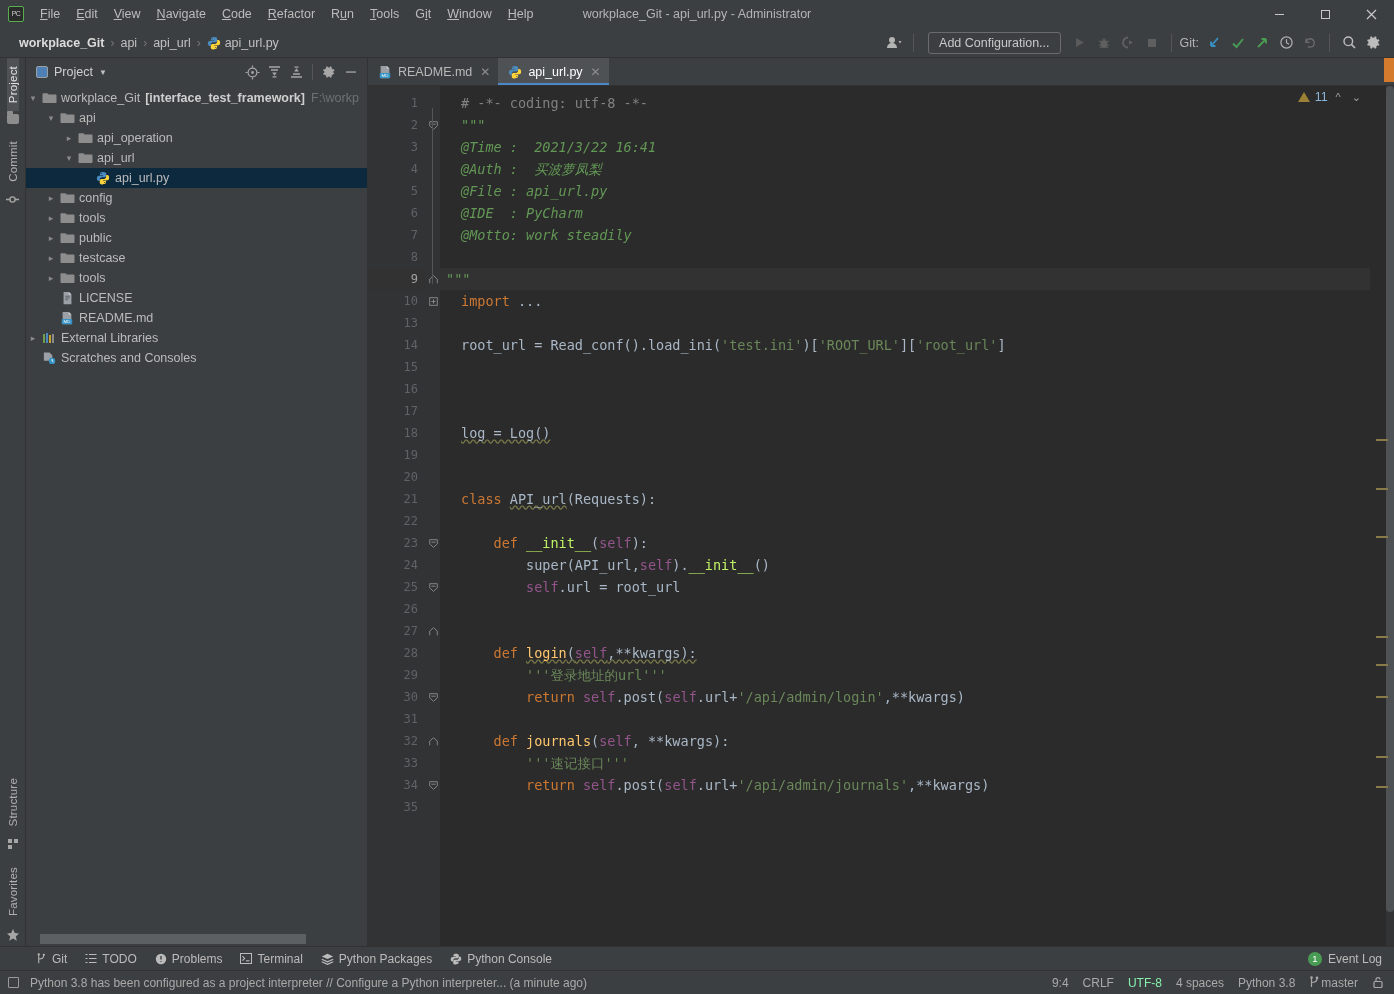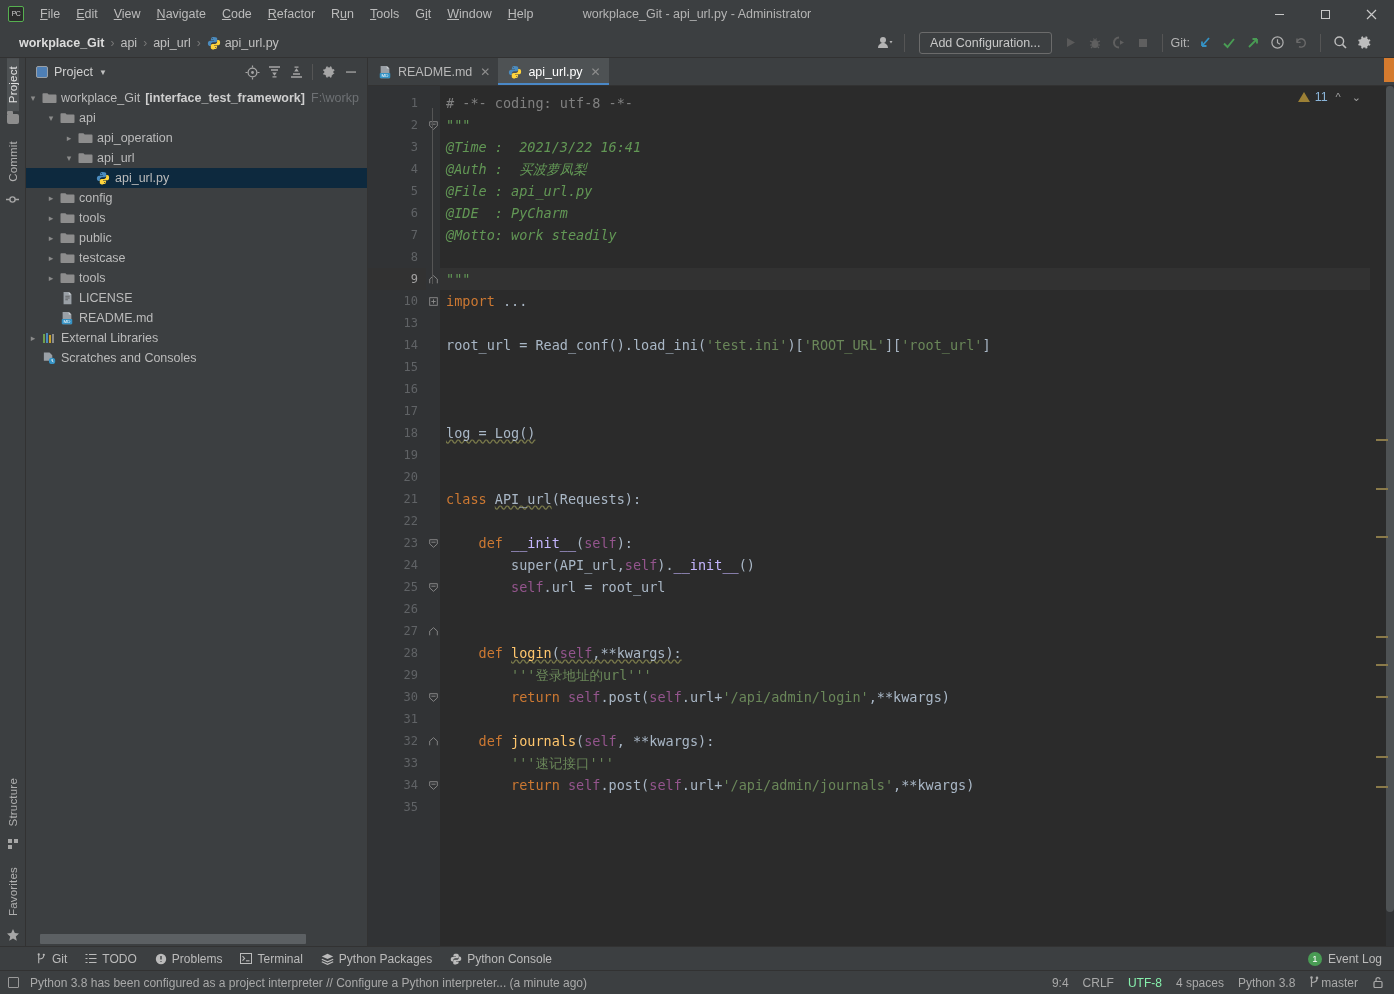--- a/index.html
+++ b/index.html
@@ -43,21 +43,21 @@
   
   .navbar {
     height: 30px; flex: 0 0 30px; background: #3c3f41; display: flex; align-items: center;
     border-bottom: 1px solid #323232; padding-left: 14px;
   }
   .crumbs { display: flex; align-items: center; gap: 0; }
   .crumb { padding: 2px 5px; font-size: 12.5px; color: #c0c0c0; white-space: nowrap; }
   .crumb.bold { font-weight: bold; color: #dcdcdc; }
   .crumb-sep { color: #777; font-size: 12px; padding: 0 1px; }
   .crumb .pyico { margin-right: 4px; }
-  .toolbar-right { margin-left: auto; display: flex; align-items: center; padding-right: 19px; gap: 2px; }
+  .toolbar-right { margin-left: auto; display: flex; align-items: center; padding-right: 10px; gap: 2px; }
   .tb-ico { width: 22px; height: 22px; display:flex; align-items:center; justify-content:center; color:#a9a9a9; }
   .tb-sep { width: 1px; height: 18px; background: #555; margin: 0 6px; }
   .config-btn {
     height: 22px; border: 1px solid #6b6b6b; border-radius: 3px; padding: 0 10px;
     display: flex; align-items: center; color: #c8c8c8; font-size: 12.5px; background: transparent;
     margin: 0 6px;
   }
   .git-label { font-size: 12.5px; color: #b4b4b4; margin-right: 2px; }
 
   
@@ -138,31 +138,31 @@
   .foldcol {
     width: 14px; flex:0 0 14px; background:#313335; padding-top:6px; position:relative;
   }
   .fline{ height:22px; display:flex; align-items:center; justify-content:center; color:#8c8c8c; font-size:10px;}
 
   .code {
     flex:1 1 auto; padding-top:6px; padding-left:6px; overflow:hidden; position:relative;
     font-family:"DejaVu Sans Mono", monospace; font-size:13.5px; line-height:22px;
     white-space:pre; color:#a9b7c6; letter-spacing:0px;
   }
-  .cline { height:22px; }
+  .cline { height:22px;margin-left:15px; }
   .cline.cur { background:#323232; margin-left:-6px; padding-left:6px; }
 
   
   .c-comment { color:#808080; }
   .c-doc { color:#629755; font-style:italic; }
   .c-kw { color:#cc7832; }
   .c-str { color:#6a8759; }
   .c-fn { color:#ffc66d; }
   .c-self { color:#94558d; }
-  .c-dunder { color:#c4b5fd; }
+  .c-dunder { color:#bef264; }
   .c-default { color:#a9b7c6; }
   .squig { text-decoration: underline wavy #7a7a4a; text-decoration-skip-ink: none; }
 
   
   .marker-col {
     width: 24px; flex:0 0 24px; background:#2b2b2b; position:relative;
   }
   .marker { position:absolute; right:6px; width:12px; height:2px; background:#8a7a4a; }
   .mscroll { position:absolute; right:0; top:0; width:8px; bottom:0; background:#313335; }
   .mthumb { position:absolute; right:0; top:0; width:8px; height:96%; background:#4e5254; border-radius:4px;}

